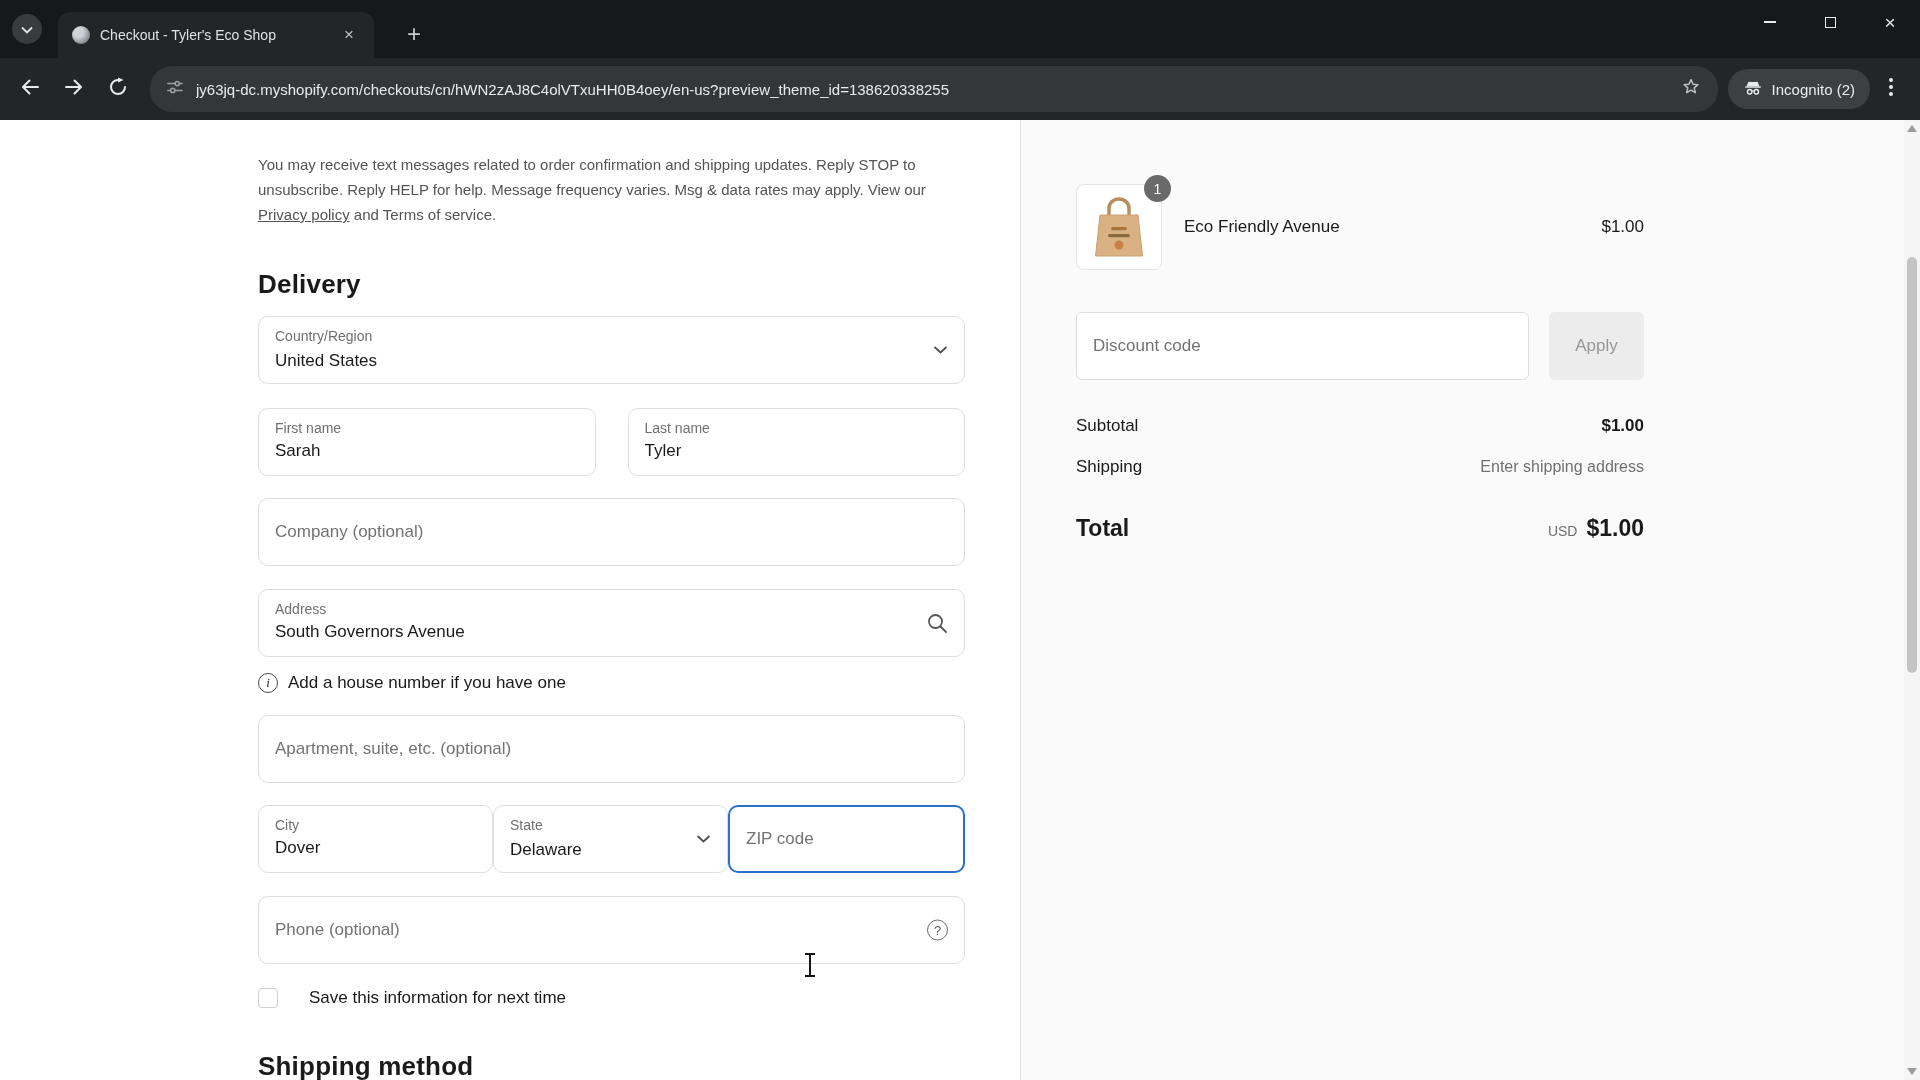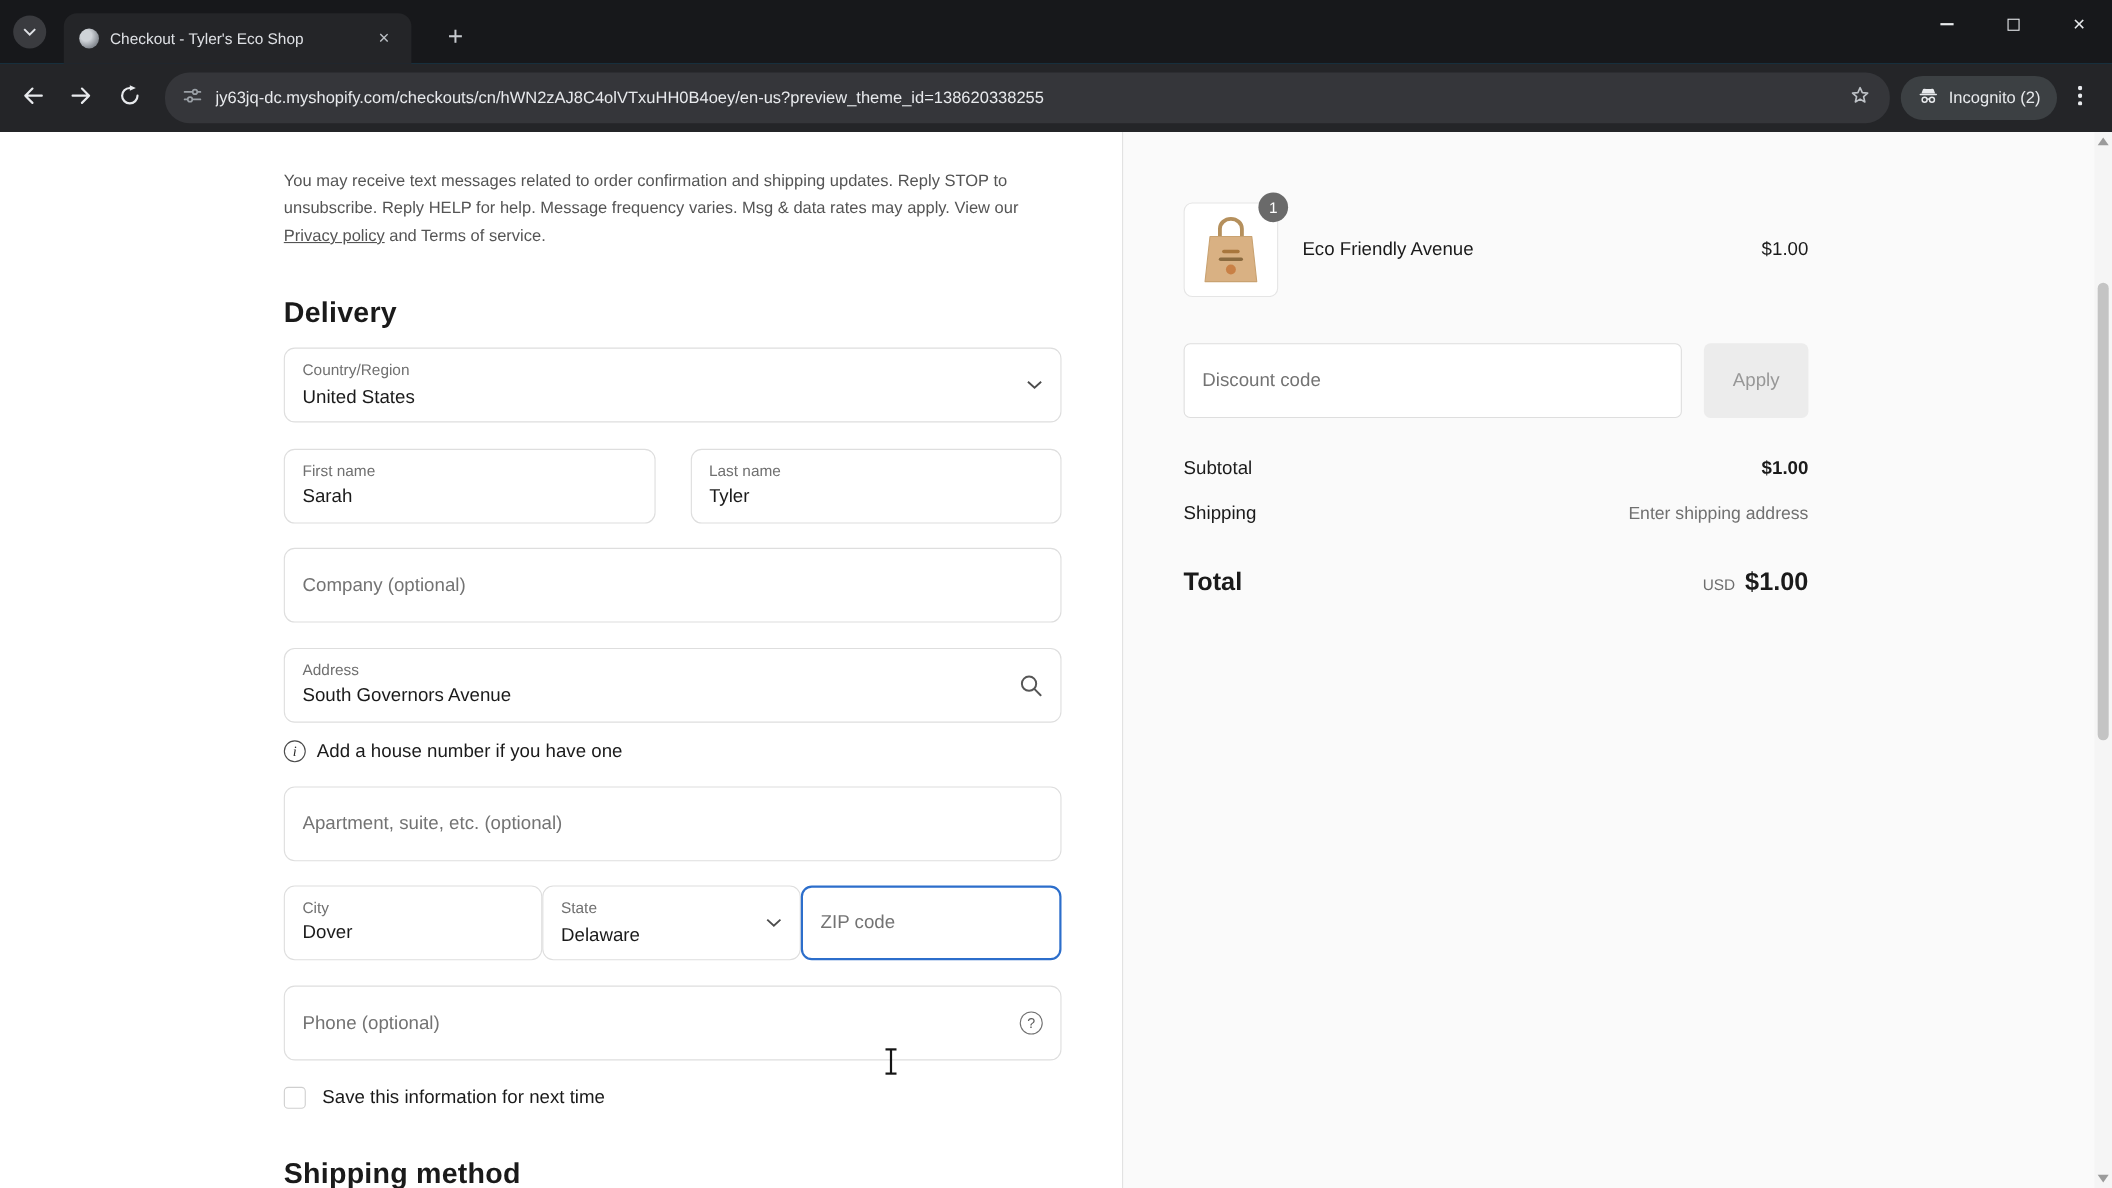--- a/index.html
+++ b/index.html
@@ -1,17 +1,17 @@
 <!DOCTYPE html>
 <html><head>
 <meta charset="utf-8">
 <style>
   html,body{margin:0;padding:0}
   body{width:1920px;height:1080px;overflow:hidden;font-family:"Liberation Sans",sans-serif;background:#000}
-  #window{position:relative;width:1920px;height:1080px;overflow:hidden;background:#0ea5e9}
+  #window{position:relative;width:1920px;height:1080px;overflow:hidden;background:#7dd3fc}
 
   
   .tabstrip{position:relative;height:58px;background:#17181b}
   .tab-search{position:absolute;left:12px;top:14px;width:30px;height:30px;border-radius:50%;background:#3a3b3f;display:flex;align-items:center;justify-content:center;cursor:pointer}
   .tab{position:absolute;left:58px;bottom:0;width:316px;height:46px;background:#242528;border-radius:12px 12px 0 0;display:flex;align-items:center;gap:10px;padding:0 14px;box-sizing:border-box}
   .favicon{width:18px;height:18px;border-radius:50%;background:radial-gradient(circle at 35% 35%,#cfd3d8 0 30%,#888d94 70%,#6a6f76 100%);flex:none}
   .tab-title{flex:1;font-size:14px;color:#dfe1e5;white-space:nowrap;overflow:hidden}
   .tab-close{flex:none;width:22px;height:22px;border-radius:50%;display:flex;align-items:center;justify-content:center;color:#bdc1c6;font-size:17px;cursor:pointer}
   .newtab{position:absolute;left:398px;bottom:8px;width:32px;height:32px;display:flex;align-items:center;justify-content:center;color:#c7cacf;font-size:24px;cursor:pointer}
   .wincontrols{position:absolute;right:0;top:0;height:44px;display:flex}
@@ -39,21 +39,21 @@
   .field-value{position:absolute;left:16px;bottom:12px;font-size:17px;color:#1a1a1a}
   input.val-input{position:absolute;left:0;top:0;width:100%;height:100%;border:0;outline:0;background:transparent;border-radius:6px;padding:28px 16px 10px;font-size:17px;color:#1a1a1a;font-family:inherit;box-sizing:border-box}
   input.plain-input{position:absolute;left:0;top:0;width:100%;height:100%;border:0;outline:0;background:transparent;border-radius:6px;padding:0 16px;font-size:17px;color:#1a1a1a;font-family:inherit;box-sizing:border-box}
   input::placeholder{color:#737373;opacity:1}
   .icon-right{position:absolute;right:16px;top:50%;transform:translateY(-50%);display:flex;pointer-events:none}
   .row2{display:flex;gap:32px}.row2 .field{flex:1}
   .row3{display:flex;}.row3 .field{flex:1}
   .zip{border:2px solid #2c6ecb}
   .hint{display:flex;align-items:center;gap:10px;font-size:17px;color:#1a1a1a}
   .info-icon{width:20px;height:20px;border:1px solid #4a4a4a;border-radius:50%;display:flex;align-items:center;justify-content:center;font-size:13px;color:#2b2b2b;font-family:"Liberation Serif",serif;font-style:italic;flex:none;box-sizing:border-box}
-  .save-row{display:flex;align-items:center;gap:15px;font-size:17px;color:#1a1a1a}
+  .save-row{display:flex;align-items:center;gap:31px;font-size:17px;color:#1a1a1a}
   .checkbox{width:20px;height:20px;border:1px solid #cfcfcf;border-radius:4px;background:#fff;flex:none;cursor:pointer;box-sizing:border-box}
 
   
   .sidebar{position:absolute;left:1020px;top:0;width:900px;height:960px;background:#fafafa;border-left:1px solid #e2e2e2;box-sizing:border-box}
   .sidebar-inner{position:absolute;left:55px;top:0;width:568px}
   .product-row{margin-top:64px;display:flex;align-items:center;gap:22px}
   .thumb{position:relative;width:86px;height:86px;background:#fff;border:1px solid #e5e5e5;border-radius:8px;display:flex;align-items:center;justify-content:center;flex:none;box-sizing:border-box}
   .qty-badge{position:absolute;top:-10px;right:-10px;width:27px;height:27px;border-radius:50%;background:rgba(100,100,100,.96);color:#fff;font-size:14px;display:flex;align-items:center;justify-content:center}
   .pname{flex:1;font-size:17px;color:#1a1a1a}
   .pprice{font-size:17px;color:#1a1a1a}

